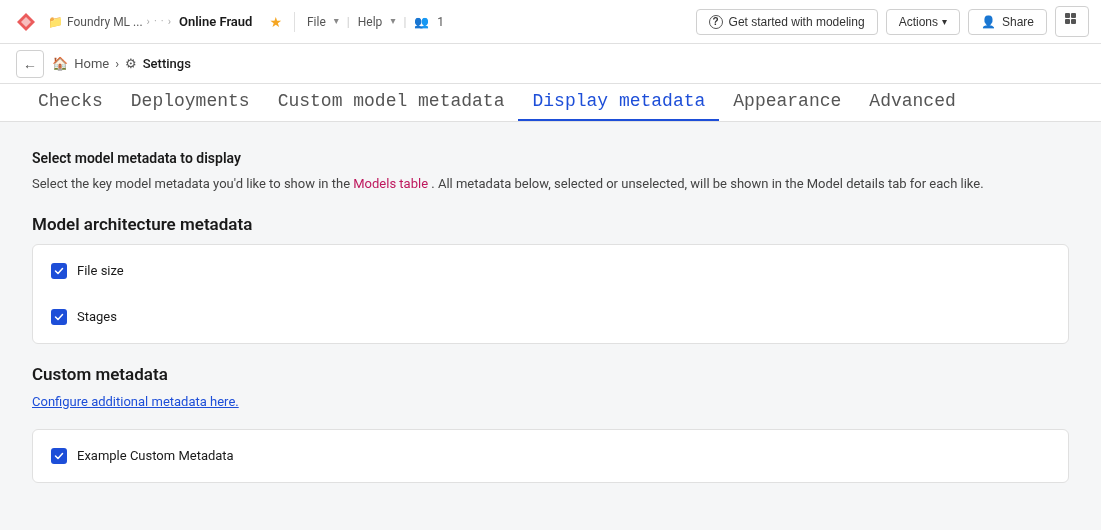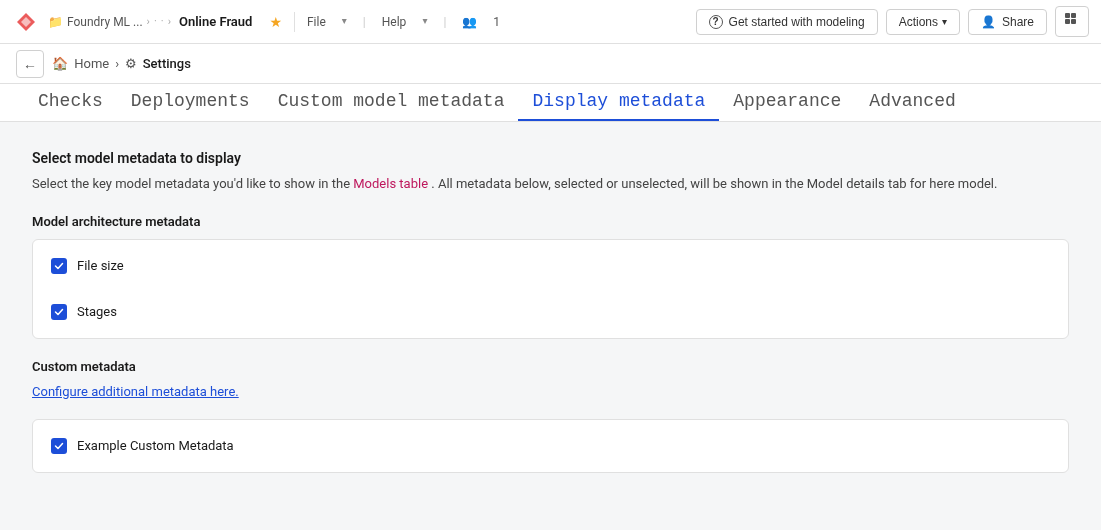--- a/index.html
+++ b/index.html
@@ -3,21 +3,21 @@
   <meta charset="utf-8">
   <style>
     * { box-sizing: border-box; margin: 0; padding: 0; }
     body { font-family: -apple-system, BlinkMacSystemFont, 'Segoe UI', Roboto, sans-serif; font-size: 13px; background: #f5f6f7; color: #1a1a1a; height: 530px; overflow: hidden; }
 
     
     .topbar { display: flex; align-items: center; background: #fff; border-bottom: 1px solid #e0e0e0; height: 44px; padding: 0 12px; gap: 8px; }
     .topbar-logo { width: 28px; height: 28px; display: flex; align-items: center; justify-content: center; flex-shrink: 0; }
     .topbar-breadcrumb { display: flex; align-items: center; gap: 4px; font-size: 12px; color: #555; flex-shrink: 0; }
     .topbar-separator { width: 1px; background: #e0e0e0; height: 20px; margin: 0 4px; }
-    .topbar-file-menu { display: flex; align-items: flex-start; gap: 16px; font-size: 12px; color: #555; }
+    .topbar-file-menu { display: flex; align-items: flex-start; gap: 8px; font-size: 12px; color: #555; }
     .topbar-file-menu span { cursor: pointer; }
     .spacer { flex: 1; }
     .topbar-actions { display: flex; align-items: center; gap: 8px; }
     .btn-help { display: flex; align-items: center; gap: 6px; padding: 5px 12px; border: 1px solid #d0d0d0; border-radius: 4px; background: #fff; cursor: pointer; font-size: 12px; color: #333; }
     .btn-actions { display: flex; align-items: center; gap: 4px; padding: 5px 12px; border: 1px solid #d0d0d0; border-radius: 4px; background: #fff; cursor: pointer; font-size: 12px; color: #333; }
     .btn-share { display: flex; align-items: center; gap: 6px; padding: 5px 12px; border: 1px solid #d0d0d0; border-radius: 4px; background: #fff; cursor: pointer; font-size: 12px; color: #333; }
     .btn-grid { display: flex; align-items: center; padding: 5px 8px; border: 1px solid #d0d0d0; border-radius: 4px; background: #fff; cursor: pointer; }
 
     
     .navbar { display: flex; align-items: center; background: #fff; border-bottom: 1px solid #e0e0e0; height: 40px; padding: 0 16px; gap: 8px; }
@@ -29,21 +29,21 @@
     .tabs { display: flex; align-items: flex-end; background: #fff; border-bottom: 1px solid #e0e0e0; padding: 0 24px; height: 38px; }
     .tab { padding: 8px 14px; font-size: 18px; color: #555; cursor: pointer; border-bottom: 2px solid transparent; white-space: nowrap; font-family: Liberation Mono, monospace; }
     .tab.active { color: #1d4ed8; border-bottom-color: #1d4ed8; font-weight: 500; }
 
     
     .content { padding: 28px 32px; background: #f5f6f7; min-height: calc(530px - 122px); }
     .section-title { font-size: 14px; font-weight: 600; color: #1a1a1a; margin-bottom: 8px; }
     .section-desc { font-size: 13px; color: #444; margin-bottom: 20px; line-height: 1.5; }
     .section-desc a { color: #be185d; text-decoration: none; }
 
-    .subsection-title { font-size: 13px; font-weight: 600; color: #1a1a1a; margin-bottom: 10px; }
+    .subsection-title { font-size: 17px; font-weight: 600; color: #1a1a1a; margin-bottom: 10px; }
 
     .checkbox-card { background: #fff; border: 1px solid #e0e0e0; border-radius: 6px; padding: 14px 18px; margin-bottom: 20px; }
     .checkbox-row { display: flex; gap: 10px; padding: 4px 0; }
     .checkbox-row + .checkbox-row { margin-top: 22px; }
     .checkbox-box { width: 16px; height: 16px; background: #1d4ed8; border-radius: 3px; display: flex; align-items: center; justify-content: center; flex-shrink: 0; cursor: pointer; }
     .checkbox-box svg { width: 10px; height: 10px; }
     .checkbox-label { font-size: 13px; color: #1a1a1a; }
 
     .custom-link { font-size: 13px; color: #1d4ed8; margin-bottom: 20px; cursor: pointer; display: inline-block; }
 
@@ -128,21 +128,21 @@
   <div class="tab">Deployments</div>
   <div class="tab">Custom model metadata</div>
   <div class="tab active">Display metadata</div>
   <div class="tab">Appearance</div>
   <div class="tab">Advanced</div>
 </div>
 
 <div class="content">
   <h2 class="section-title">Select model metadata to display</h2>
   <p class="section-desc">
-    <span>Select the key model metadata you'd like to show in the </span><a href="#">Models table</a><span> . All metadata below, selected or unselected, will be shown in the Model details tab for here model.</span>
+    <span>Select the key model metadata you'd like to show in the </span><a href="#">Models table</a><span> . All metadata below, selected or unselected, will be shown in the Model details tab for each like.</span>
   </p>
 
   <div class="subsection-title">Model architecture metadata</div>
   <div class="checkbox-card">
     <div class="checkbox-row">
       <div class="checkbox-box">
         <svg viewBox="0 0 10 10" fill="none">
             <polyline points="1.5,5 4,7.5 8.5,2.5" stroke="#fff" stroke-width="1.5" stroke-linecap="round" stroke-linejoin="round"></polyline>
           </svg>
       </div>

